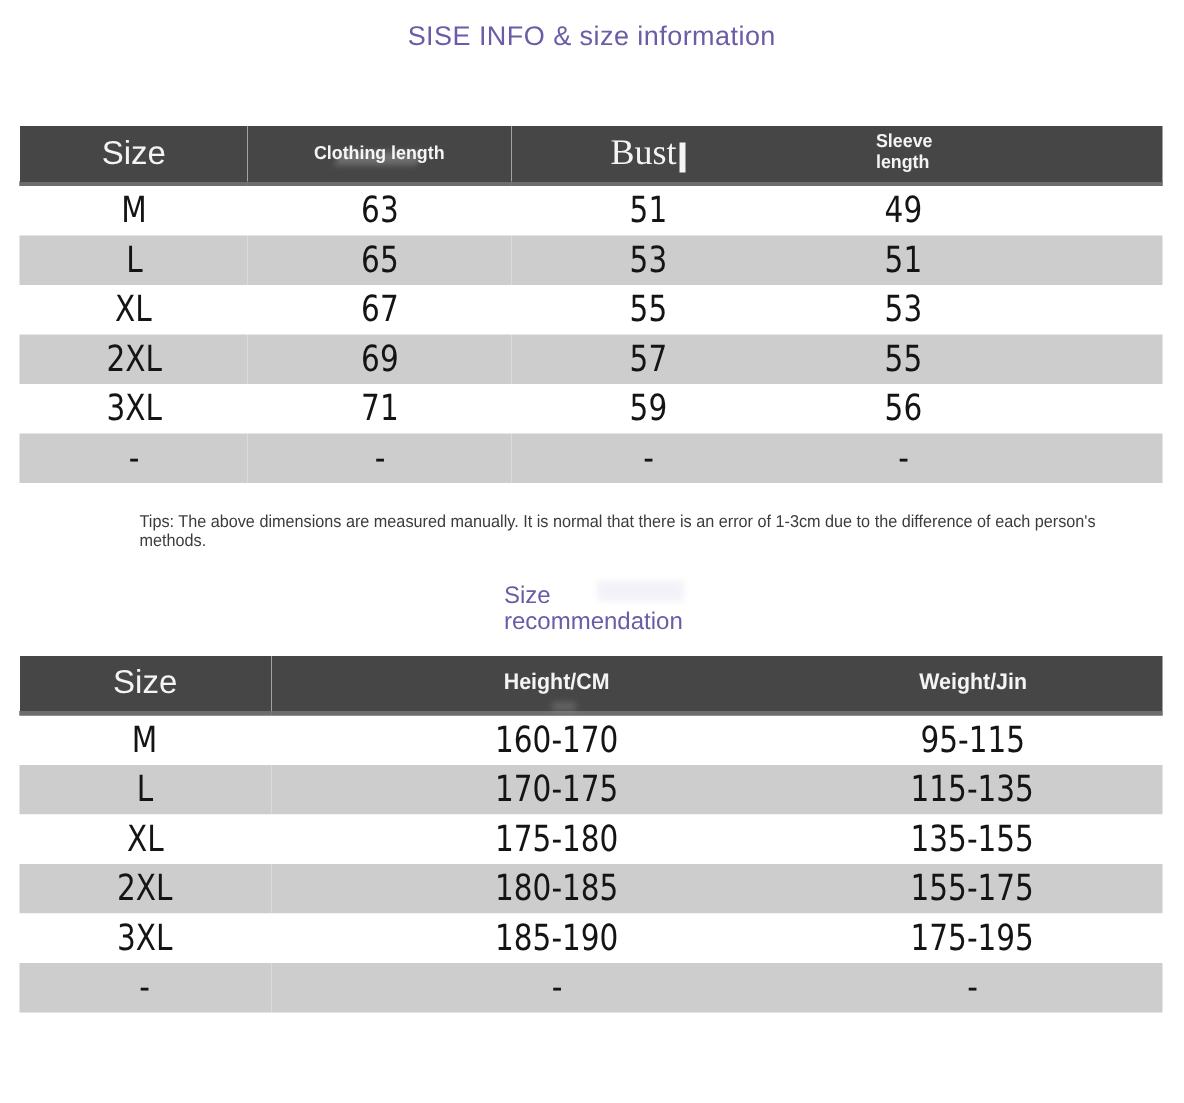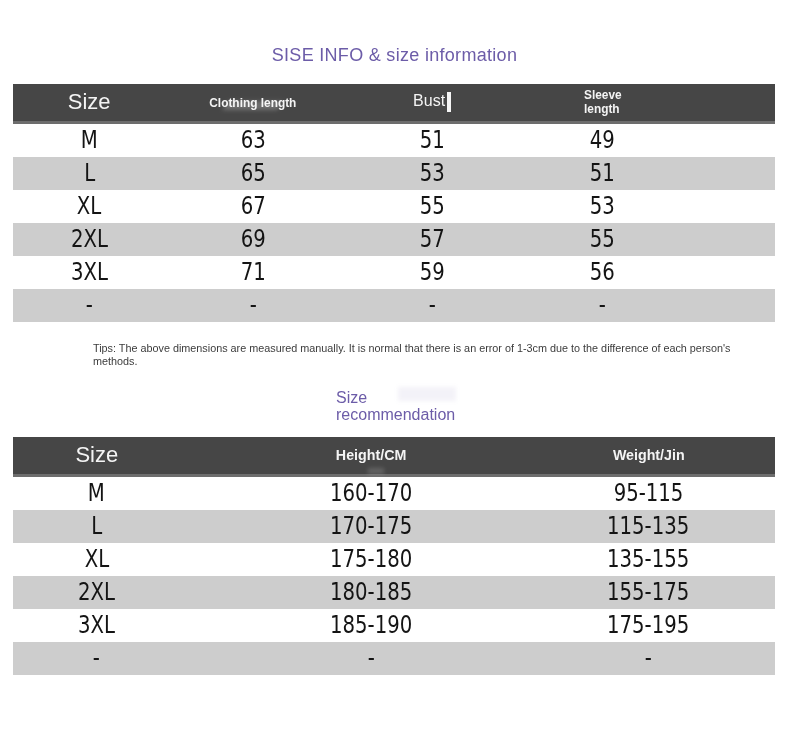--- a/index.html
+++ b/index.html
@@ -6,21 +6,21 @@
   body{
     width:789px;height:735px;position:relative;overflow:hidden;
     background:#ffffff;
     font-family:"Liberation Sans", sans-serif;
     --accent:#6c5ca8; --header-bg:#464646; --row-alt-bg:#cdcdcd;
   }
 
   .title{
     position:absolute;top:14px;left:0;width:100%;
     text-align:center;font-size:18px;font-weight:400;
-    color:var(--accent);letter-spacing:.3px;margin-top:31px;
+    color:var(--accent);letter-spacing:.3px;
   }
 
   .tablewrap{position:absolute;left:13px;width:762px;}
   #table1wrap{top:84px;}
   #table2wrap{top:437px;}
 
   table{border-collapse:collapse;width:762px;table-layout:fixed;}
   thead th{
     background:var(--header-bg);color:#f4f4f4;font-weight:400;
     height:38px;box-sizing:border-box;vertical-align:middle;text-align:center;
@@ -33,21 +33,21 @@
   tbody tr:nth-child(even) td{background:var(--row-alt-bg);}
 
   
   .cellnum{
     display:inline-block;font-family:"DejaVu Sans", sans-serif;
     font-size:24px;font-weight:400;color:#141414;
     transform:scaleX(.82);white-space:nowrap;line-height:1;
   }
 
   .th-large{font-size:22px;}
-  .th-bust{font-size:16px;}
+  .th-bust{font-size:24px;font-family:Liberation Serif, serif;}
   .th-small{display:inline-block;font-size:12.5px;font-weight:700;transform:scaleX(.95);}
   .th-med{display:inline-block;font-size:15px;font-weight:700;transform:scaleX(.95);}
   .th-wrap{white-space:pre-line;text-align:left;line-height:1.15;}
 
   
   #table1 th.c4, #table1 td:nth-child(4){padding-right:94px;}
   #table2 th.c3, #table2 td:nth-child(3){padding-right:40px;}
 
   .tips{
     position:absolute;left:93px;top:342px;width:718px;

